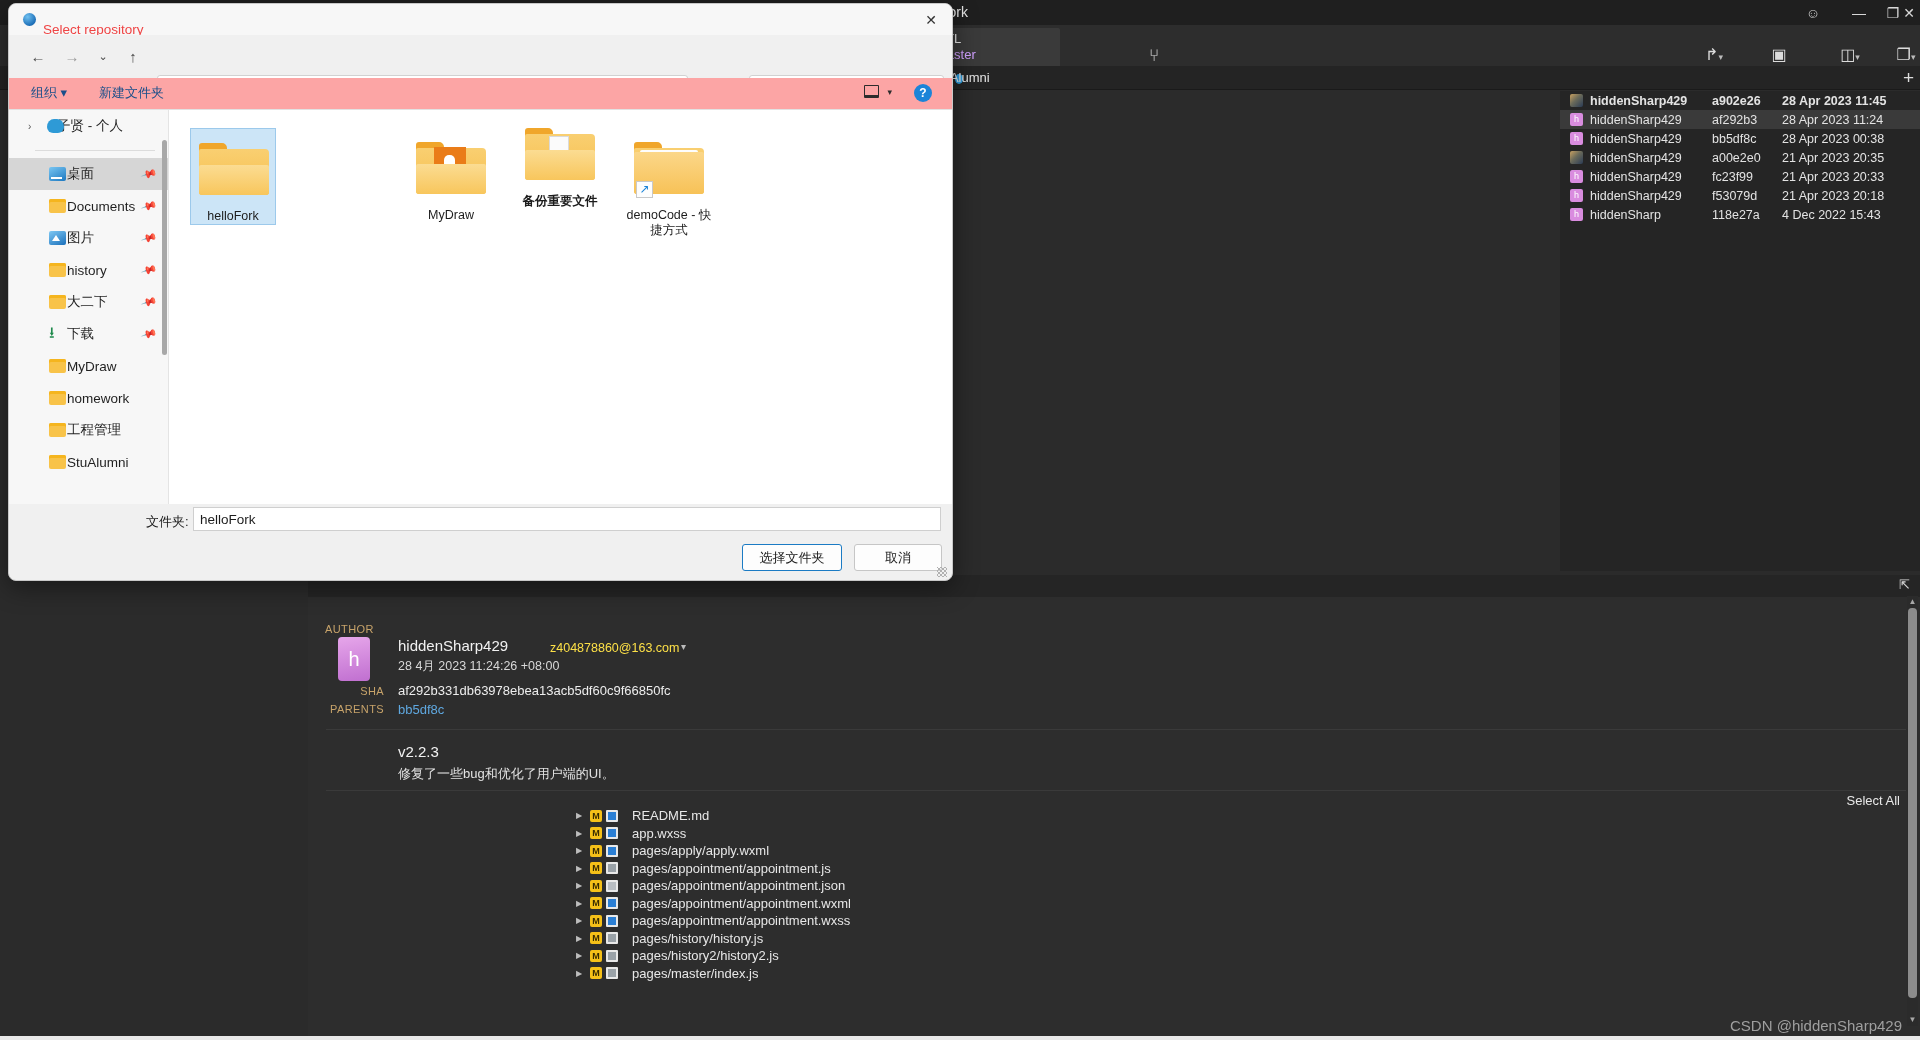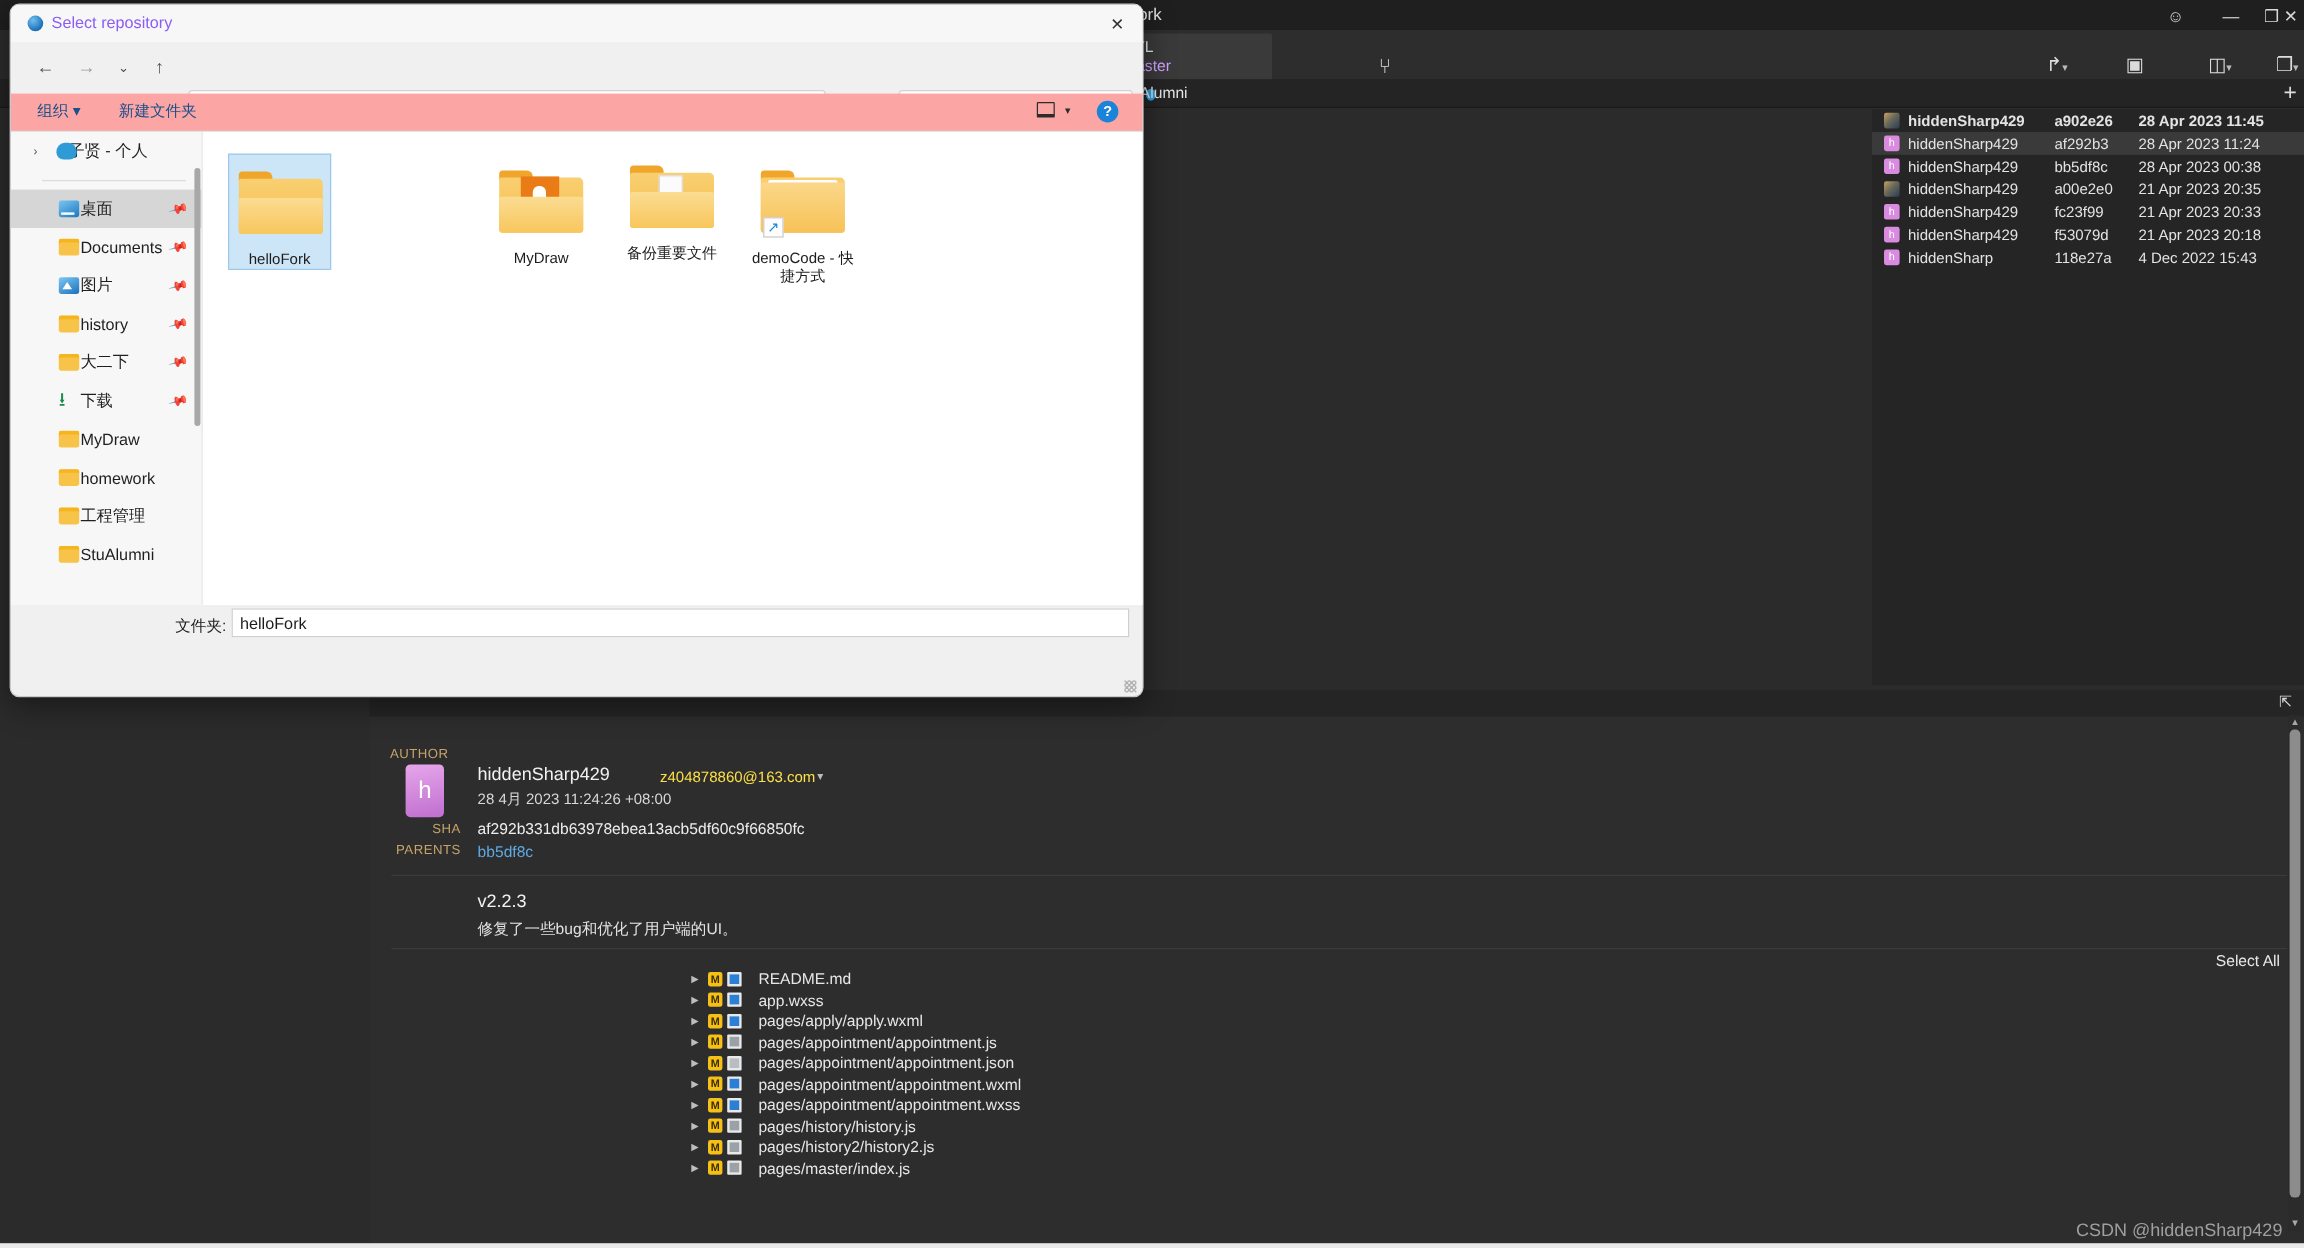--- a/index.html
+++ b/index.html
@@ -238,21 +238,21 @@
   #dlg-titlebar {
     position:absolute; left:0; top:0; width: 945px; height: 31px;
     background: #f7f7f7;
   }
   #dlg-icon {
     position:absolute; left: 14px; top: 9px; width: 13px; height: 13px;
     border-radius: 50%;
     background: radial-gradient(circle at 35% 30%, #6fc0f0 0%, #1d6fb8 70%, #0c4f8e 100%);
   }
   #dlg-title {
-    position:absolute; left: 34px; top: 7px; font-size: 13.5px; color: #8b5cf6;
+    position:absolute; left: 34px; top: 18px; font-size: 13.5px; color: #ef4444;
   }
   #dlg-close {
     position:absolute; right: 0px; top: 0px; width: 46px; height: 31px;
     display:flex; align-items:center; justify-content:center;
     font-size: 14px; color: #333;
   }
 
   #nav-bar {
     position:absolute; left:0; top:31px; width:945px; height: 42px;
     background: #f0f0f0;
@@ -823,21 +823,21 @@
           <div class="fold">
             <span class="tab"></span>
               <span class="back"></span>
             <span class="doc mydraw"></span>
               <span class="front"></span>
           </div>
         </div>
         <div class="caption">MyDraw</div>
       </div>
 
-      <div class="fitem" style="left:348px; top:14px;">
+      <div class="fitem" style="left:348px; top:4px;font-weight:bold;">
         <div class="tile">
           <div class="fold">
             <span class="tab"></span>
               <span class="back"></span>
             <span class="doc"></span>
               <span class="front"></span>
           </div>
         </div>
         <div class="caption">备份重要文件</div>
       </div>
@@ -856,15 +856,19 @@
       </div>
 
     </div>
   </div>
 
   <div id="name-row">
     <div id="name-label">文件夹:</div>
     <input id="name-input" type="text" value="helloFork" style="">
   </div>
 
+  <div id="btn-row">
+    <div class="dlg-btn" id="btn-select">选择文件夹</div>
+    <div class="dlg-btn" id="btn-cancel">取消</div>
+  </div>
 
   <div id="resize-grip"></div>
 </div>
 
 </body></html>

